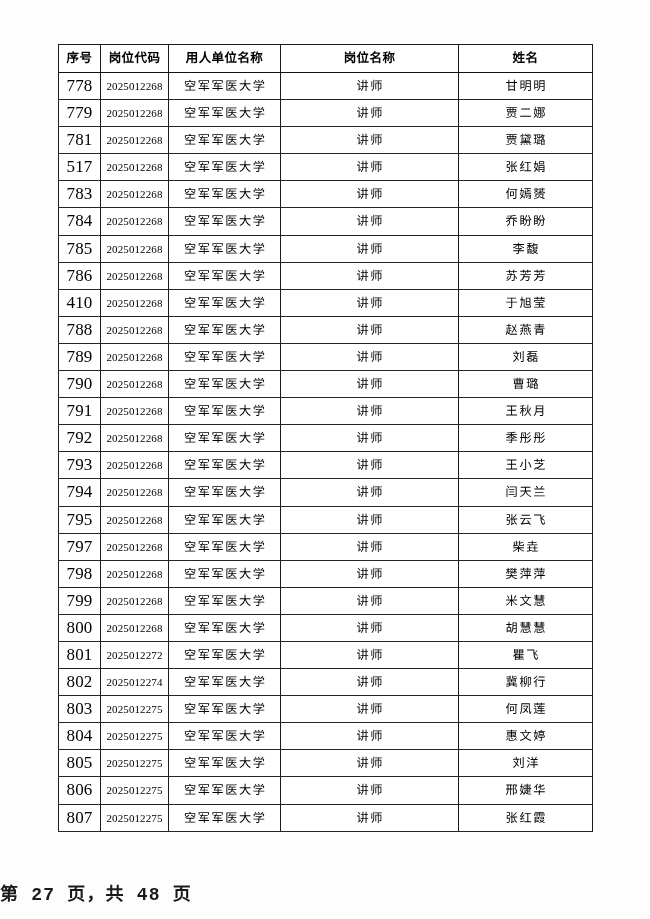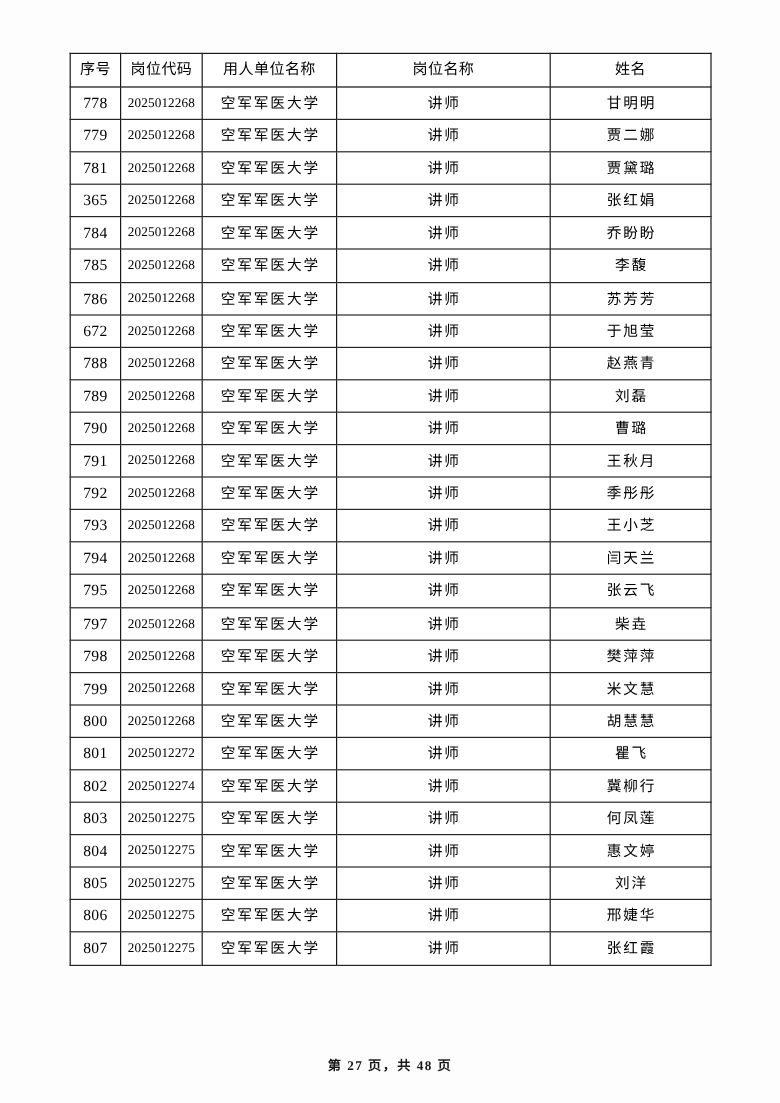--- a/index.html
+++ b/index.html
@@ -52,35 +52,35 @@
     text-align: center;
     vertical-align: middle;
     padding: 0;
     height: 26.1px;
     line-height: 26.1px;
     white-space: nowrap;
     overflow: hidden;
   }
 
   table.roster thead th {
-    font-weight: normal;
+    font-weight: bold;
     font-size: 12.5px;
     letter-spacing: 0.4px;
     height: 27px;
     line-height: 27px;
     border-bottom: 1.6px solid #111111;
   }
 
   table.roster tbody td {
     font-weight: normal;
     font-size: 12.2px;
   }
 
   table.roster tbody td.seq {
-    font-size: 13px;
+    font-size: 17px;
     letter-spacing: 0.2px;
   }
 
   table.roster tbody td.code {
     font-size: 11px;
     letter-spacing: 0.1px;
     margin-top: 24px;
   }
 
   table.roster tbody td.unit,
@@ -94,25 +94,25 @@
   table.roster tbody tr td {
     border-top-color: #262626;
     border-bottom-color: #262626;
   }
 
   .footer {
     position: absolute;
     left: 0;
     top: 879px;
     width: 650px;
-    text-align: center;
-    font-size: 11px;
+    text-align: left;
+    font-size: 18px;
     font-weight: bold;
     letter-spacing: 1.2px;
-    font-family: Liberation Serif, serif;
+    font-family: Liberation Mono, monospace;
     color: #1a1a1a;
   }
 </style>
 </head>
 <body>
 
 <div class="page">
 
   <div class="table-wrap">
     <table class="roster">
@@ -148,27 +148,34 @@
             <td class="name">贾二娜</td>
           </tr>
           <tr>
             <td class="seq">781</td>
             <td class="code">2025012268</td>
             <td class="unit">空军军医大学</td>
             <td class="post">讲师</td>
             <td class="name">贾黛璐</td>
           </tr>
           <tr>
-            <td class="seq">365</td>
+            <td class="seq">517</td>
             <td class="code">2025012268</td>
             <td class="unit">空军军医大学</td>
             <td class="post">讲师</td>
             <td class="name">张红娟</td>
           </tr>
           <tr>
+            <td class="seq">783</td>
+            <td class="code">2025012268</td>
+            <td class="unit">空军军医大学</td>
+            <td class="post">讲师</td>
+            <td class="name">何嫣赟</td>
+          </tr>
+          <tr>
             <td class="seq">784</td>
             <td class="code">2025012268</td>
             <td class="unit">空军军医大学</td>
             <td class="post">讲师</td>
             <td class="name">乔盼盼</td>
           </tr>
           <tr>
             <td class="seq">785</td>
             <td class="code">2025012268</td>
             <td class="unit">空军军医大学</td>
@@ -176,21 +183,21 @@
             <td class="name">李馥</td>
           </tr>
           <tr>
             <td class="seq">786</td>
             <td class="code">2025012268</td>
             <td class="unit">空军军医大学</td>
             <td class="post">讲师</td>
             <td class="name">苏芳芳</td>
           </tr>
           <tr>
-            <td class="seq">672</td>
+            <td class="seq">410</td>
             <td class="code">2025012268</td>
             <td class="unit">空军军医大学</td>
             <td class="post">讲师</td>
             <td class="name">于旭莹</td>
           </tr>
           <tr>
             <td class="seq">788</td>
             <td class="code">2025012268</td>
             <td class="unit">空军军医大学</td>
             <td class="post">讲师</td>

